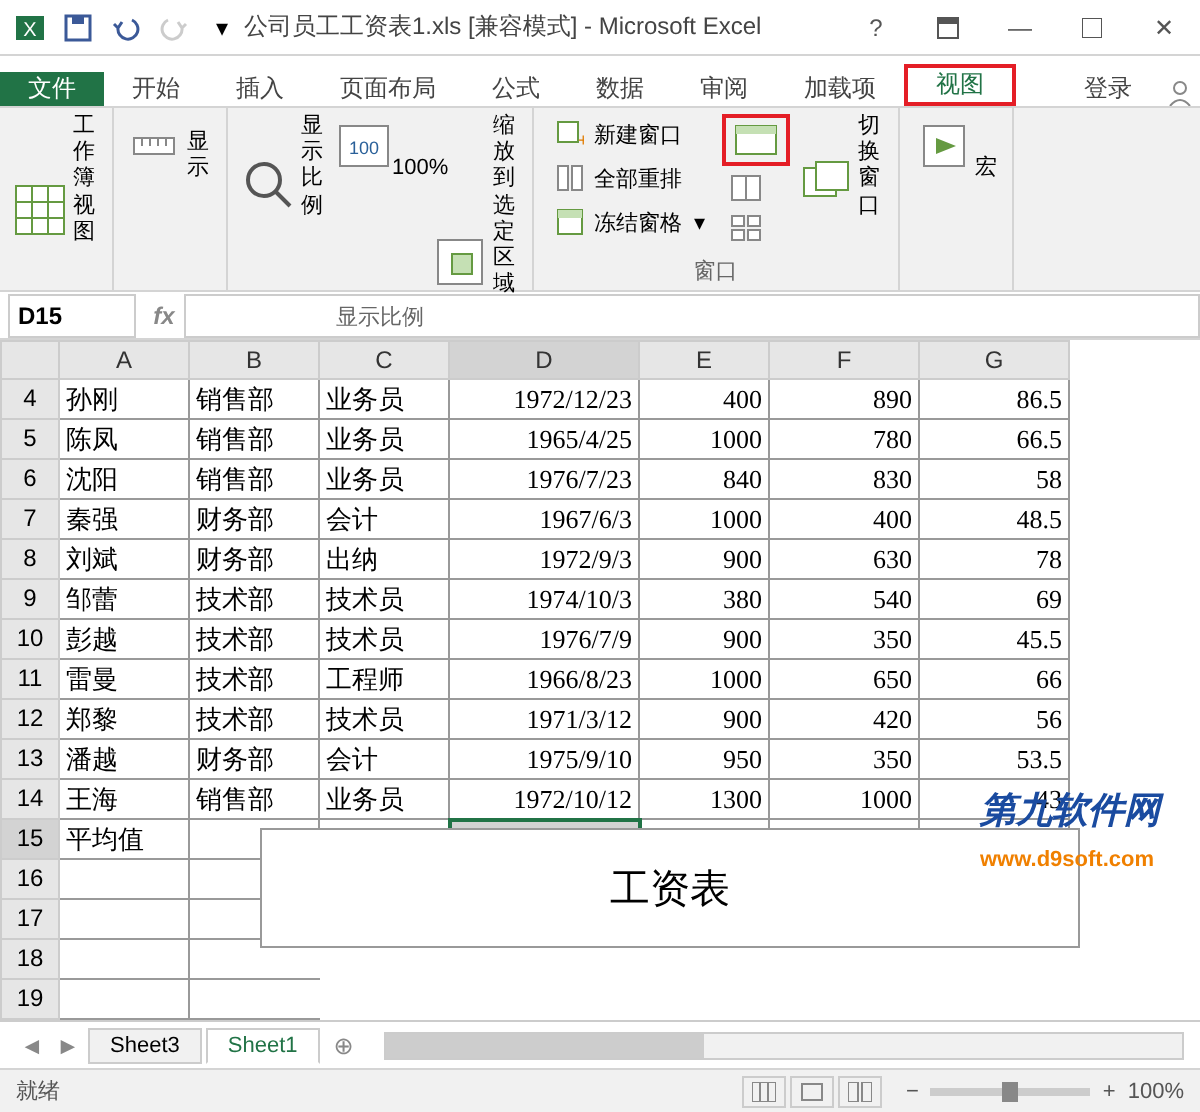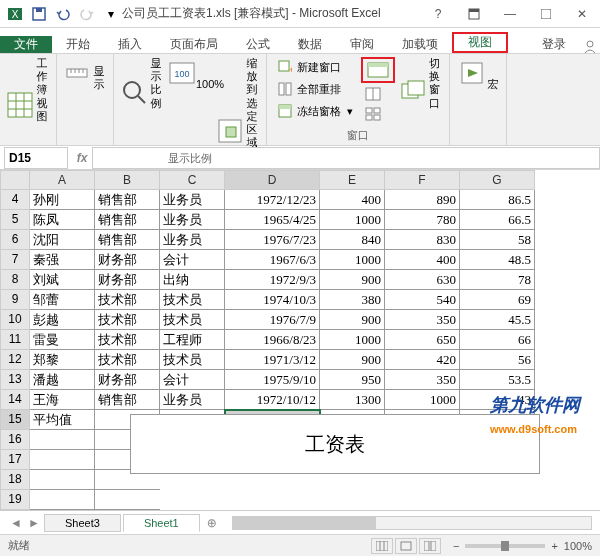--- a/index.html
+++ b/index.html
@@ -50,21 +50,21 @@
 .cell.selected { outline: 2px solid #217346; outline-offset: -1px; }
 .row-15 .row-h { background: #d3d3d3; }
 
 .footer-title { position: absolute; left: 130px; right: 60px; height: 60px; border: 1px solid #999; background: #fff; display: flex; align-items: center; justify-content: center; font-size: 20px; font-family: SimSun; }
 
 .watermark { position: absolute; right: 20px; bottom: 72px; font-size: 18px; font-weight: bold; font-style: italic; }
 .watermark .b { color: #1a4ba0; } .watermark .o { color: #f08000; }
 
 .sheet-tabs { height: 24px; border-top: 1px solid #ccc; display: flex; align-items: center; padding: 0 8px; gap: 2px; }
 .nav-arrow { width: 16px; text-align: center; color: #888; cursor: pointer; }
-.sheet-tab { padding: 2px 20px; border: 1px solid #ccc; background: #f1f1f1; font-size: 11px; cursor: pointer; }
+.sheet-tab { padding: 2px 10px; border: 1px solid #ccc; background: #f1f1f1; font-size: 11px; cursor: pointer; }
 .sheet-tab.active { background: #fff; border-bottom-color: #fff; color: #217346; }
 .add-sheet { width: 20px; text-align: center; cursor: pointer; color: #888; }
 .scroll-track { flex: 1; height: 14px; background: #f1f1f1; border: 1px solid #ccc; margin-left: 8px; position: relative; }
 .scroll-thumb { position: absolute; left: 0; width: 40%; height: 100%; background: #cdcdcd; }
 
 .statusbar { height: 22px; background: #f1f1f1; border-top: 1px solid #d4d4d4; display: flex; align-items: center; padding: 0 8px; font-size: 11px; color: #555; }
 .statusbar .views { margin-left: auto; display: flex; gap: 2px; }
 .statusbar .view-btn { width: 22px; height: 16px; border: 1px solid #ccc; cursor: pointer; display: flex; align-items: center; justify-content: center; }
 .statusbar .zoom { margin-left: 12px; display: flex; align-items: center; gap: 6px; }
 .zoom-track { width: 80px; height: 4px; background: #ccc; position: relative; }

